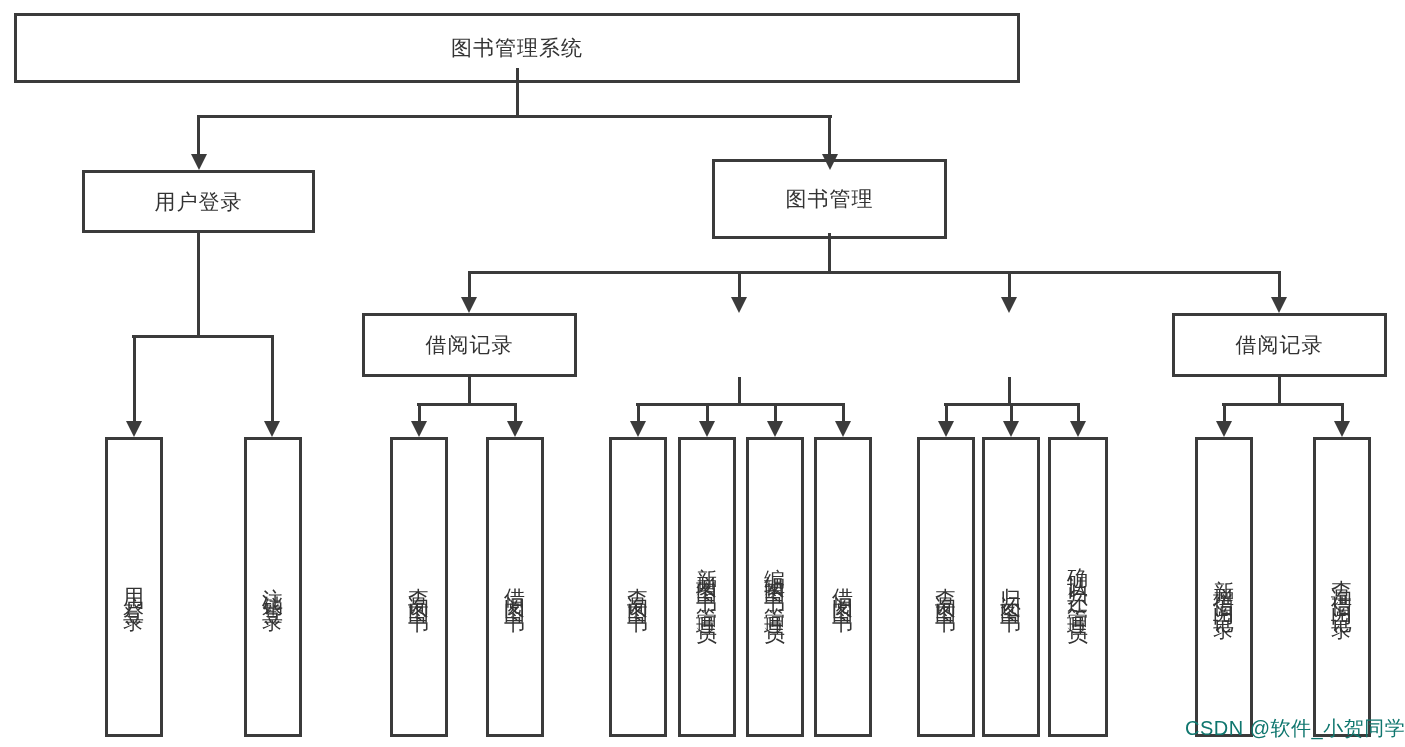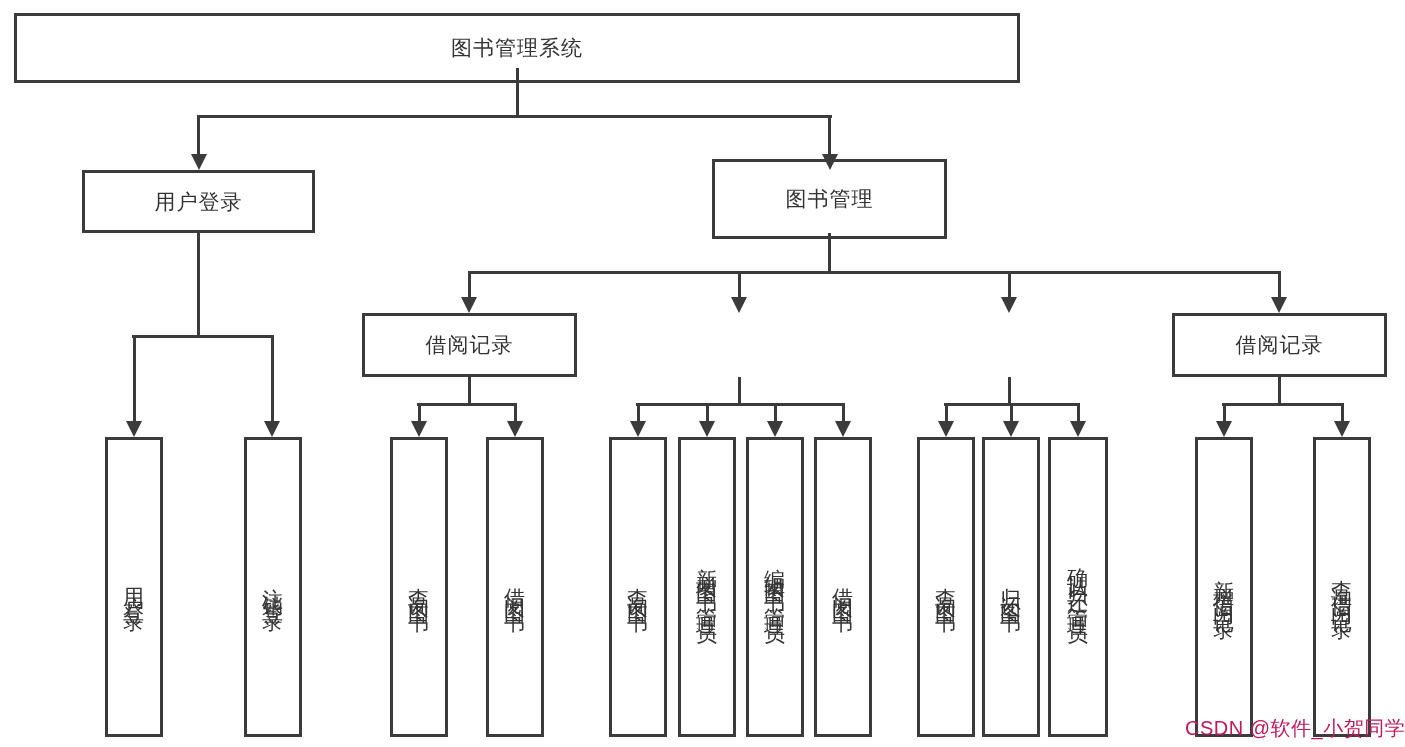--- a/index.html
+++ b/index.html
@@ -19,21 +19,21 @@
   }
   .vl{position:absolute;width:3px;background:#3b3b3b;}
   .hl{position:absolute;height:3px;background:#3b3b3b;}
   .ar{
     position:absolute;width:0;height:0;
     border-left:8px solid transparent;border-right:8px solid transparent;
     border-top:16px solid #3b3b3b;
   }
   .watermark{
     position:absolute;left:1185px;top:715px;
-    color:#be185d;font-size:20px;letter-spacing:0.5px;white-space:nowrap;
+    color:#0f766e;font-size:20px;letter-spacing:0.5px;white-space:nowrap;
   }
 </style>
 </head>
 <body>
 
 <div class="stage">
 
   <div class="box" style="left:14px;top:13px;width:1006px;height:70px">
     <span>图书管理系统</span>
   </div>

